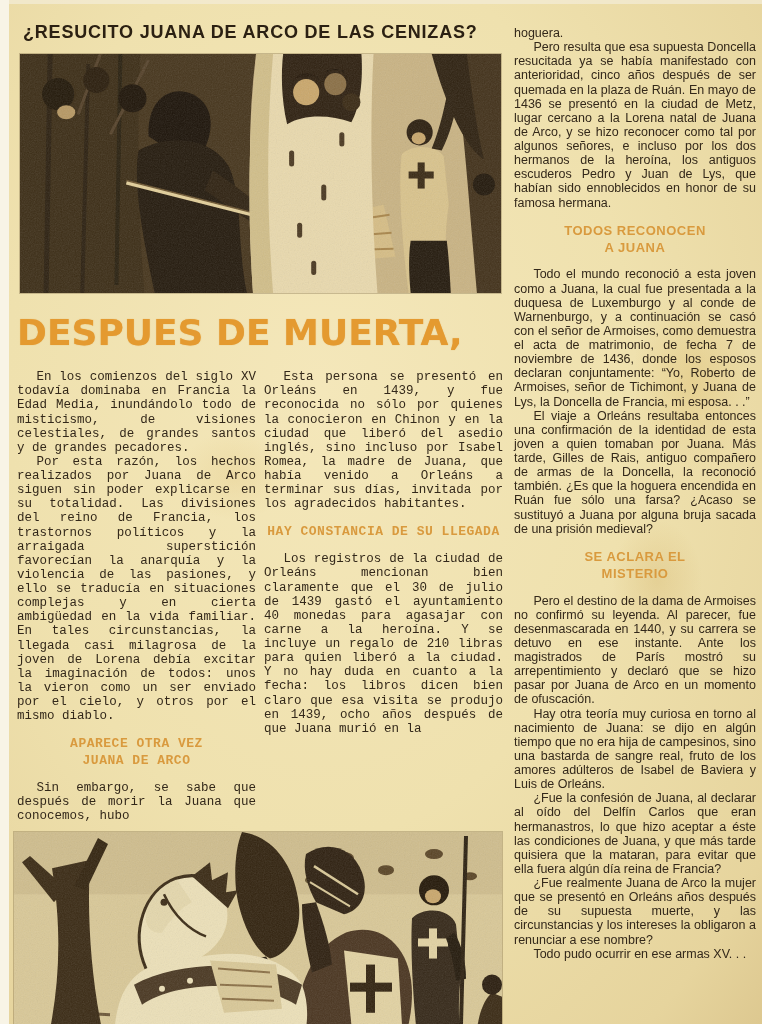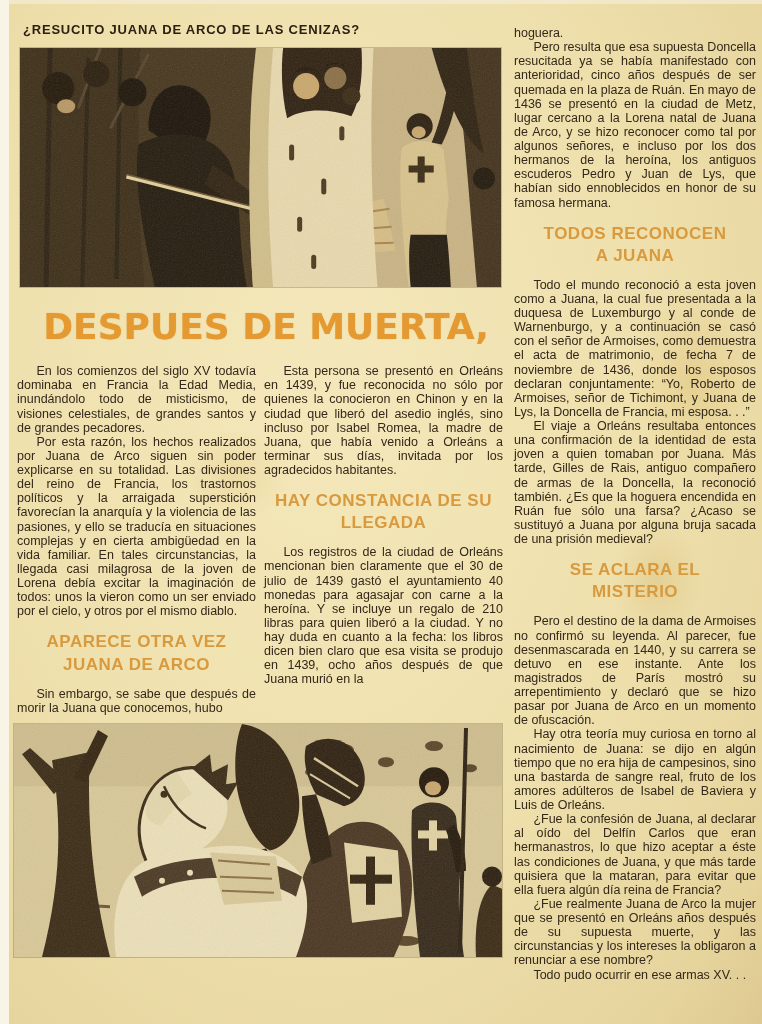--- a/index.html
+++ b/index.html
@@ -19,51 +19,51 @@
   .stain.s2{right:60px;top:520px;width:90px;height:120px;background:radial-gradient(closest-side, rgba(190,145,55,.18), rgba(190,145,55,0));}
   .stain.s3{left:180px;top:430px;width:110px;height:90px;background:radial-gradient(closest-side, rgba(200,155,60,.14), rgba(200,155,60,0));}
 
   .page-inner{position:relative;display:flex;gap:9px;padding:0 6px 0 13px;height:100%;box-sizing:border-box;}
   .main-area{width:492px;flex:0 0 492px;}
   .col{font-size:12.5px;line-height:1.13;text-align:justify;}
   .col-right{flex:1;padding-top:26px;}
 
   .kicker{
     margin:22px 0 10px 10px;
-    font-size:13px;font-weight:bold;letter-spacing:.8px;
+    font-size:18px;font-weight:bold;letter-spacing:.8px;
     color:#2b2012;
   }
   .illo{display:block;border:1px solid rgba(70,52,25,.25);}
   .top-illo{margin-left:6px;}
   .bottom-illo{margin-top:8px;margin-left:0;}
 
   .title{
-    margin:20px 16px 16px;
-    text-align:right;
+    margin:20px 4px 16px;
+    text-align:left;
     color:#e49a30;
     font-family:"DejaVu Sans", sans-serif;
     font-weight:bold;
     font-size:36px;
     line-height:1.06;
     letter-spacing:0px;
     text-shadow:0 0 1px rgba(216,134,30,.55);
   }
   .title span{display:block;white-space:nowrap;}
 
-  .two-cols{display:flex;gap:8px;padding:2px 2px 0 4px;}
+  .two-cols{display:flex;gap:8px;padding:2px 2px 0 4px;font-family:Liberation Mono, monospace;}
   .two-cols .col{flex:1;}
 
   .para{margin:0;text-indent:1.55em;color:#33281a;}
   .para.no-indent{text-indent:0;}
   .subhead{
     margin:13px 0 11px;
     text-align:center;
     color:#d99a3e;
     font-weight:bold;
-    font-size:17px;
+    font-size:13px;
     letter-spacing:.5px;
     line-height:1.3;
     white-space:pre-line;
   }
 </style>
 </head>
 <body>
 
 <div class="page">
   <div class="edge-top"></div>

